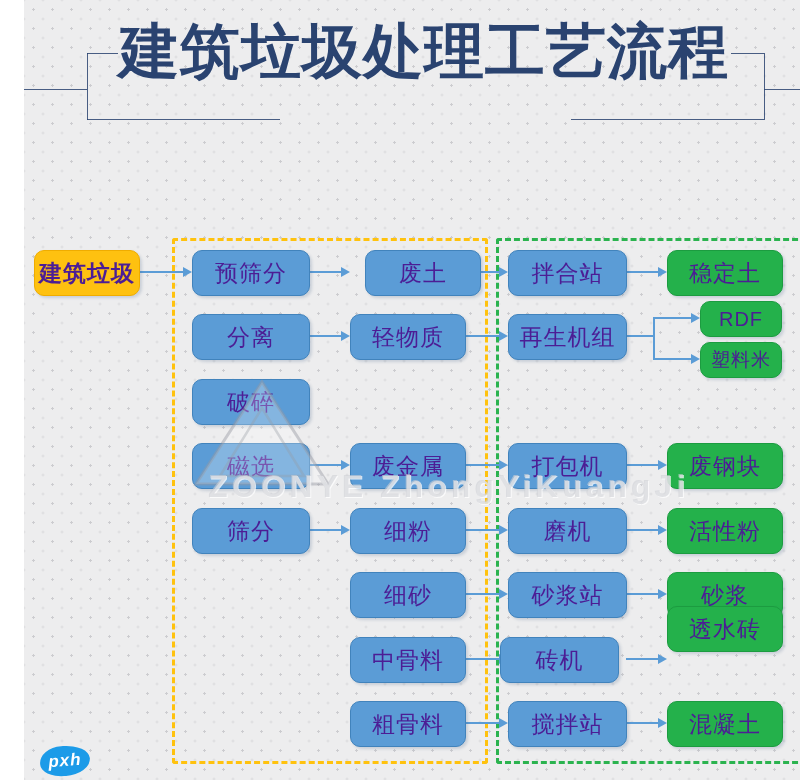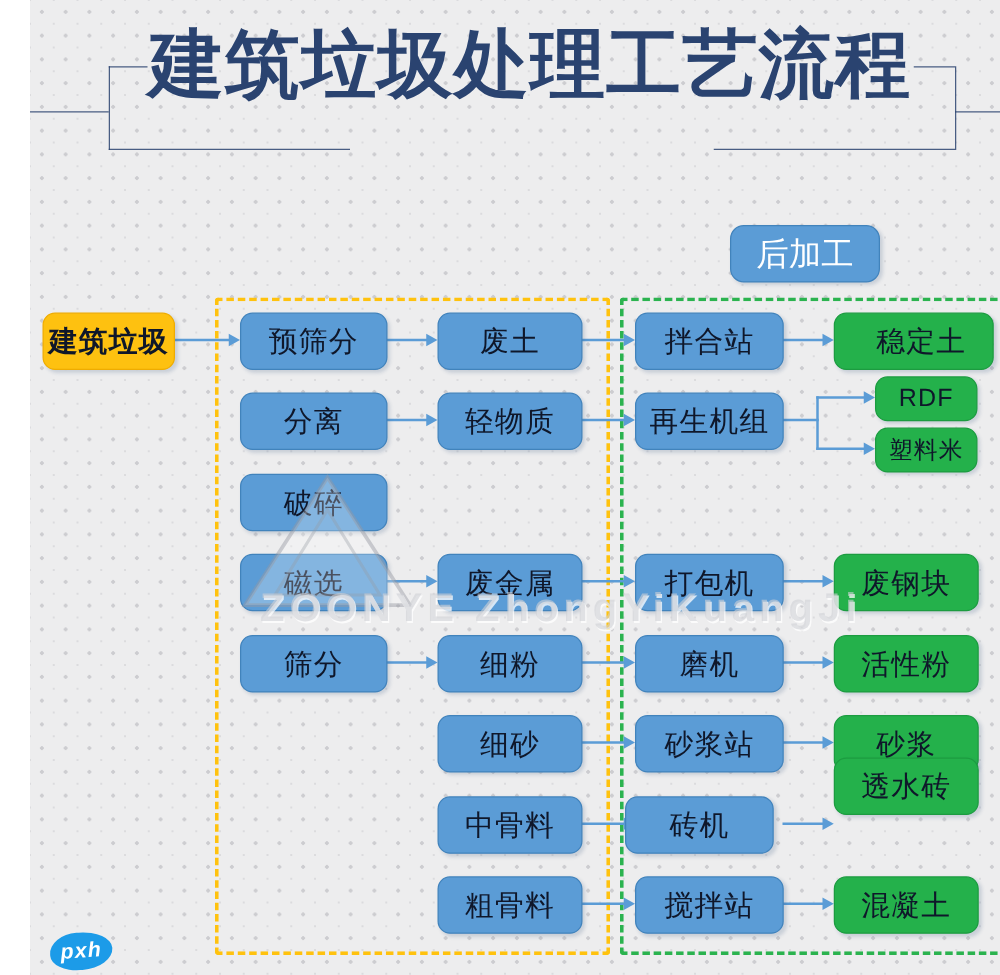--- a/index.html
+++ b/index.html
@@ -15,21 +15,21 @@
   
   .title{top:14px;left:0;width:800px;text-align:center;font-size:60px;font-weight:900;
     letter-spacing:1px;line-height:76px;z-index:3;}
   .subtitle{top:98px;left:0;width:800px;text-align:center;font-size:30px;font-weight:500;
     letter-spacing:1px;z-index:3;}
   .deco{background:#2A4370;opacity:.85;z-index:2;}
   
   .hdr{height:44px;border-radius:11px;color:#fff;font-size:26px;display:flex;
     align-items:center;justify-content:center;z-index:4;
     box-shadow:2px 2px 3px rgba(60,90,130,0.20);}
-  .node{position:absolute;border-radius:10px;color:#0f172a;font-size:23px;display:flex;
+  .node{position:absolute;border-radius:10px;color:#4c1d95;font-size:23px;display:flex;
     align-items:center;justify-content:center;z-index:4;letter-spacing:1px;
     box-shadow:2px 2px 3px rgba(60,90,130,0.20);}
   .zone{position:absolute;border-radius:3px;z-index:1;}
   .edge{position:absolute;height:2px;z-index:3;}
   .edge-head{position:absolute;width:0;height:0;border-top:5px solid transparent;
     border-bottom:5px solid transparent;z-index:3;}
   .vline{position:absolute;width:2px;z-index:3;}
   
   #wm{position:absolute;inset:0;z-index:6;pointer-events:none;}
   .wm-cn{position:absolute;left:300px;top:388px;font-size:84px;font-weight:900;
@@ -54,31 +54,30 @@
 
   <div class="abs deco" style="left: 0px; top: 89px; width: 63px; height: 1px; background: rgb(42, 67, 112);"></div>
   <div class="abs deco" style="left: 63px; top: 53px; width: 1px; height: 67px; background: rgb(42, 67, 112);"></div>
   <div class="abs deco" style="left: 63px; top: 53px; width: 31px; height: 1px; background: rgb(42, 67, 112);"></div>
   <div class="abs deco" style="left: 63px; top: 119px; width: 193px; height: 1px; background: rgb(42, 67, 112);"></div>
   <div class="abs deco" style="left: 740px; top: 89px; width: 60px; height: 1px; background: rgb(42, 67, 112);"></div>
   <div class="abs deco" style="left: 740px; top: 53px; width: 1px; height: 67px; background: rgb(42, 67, 112);"></div>
   <div class="abs deco" style="left: 707px; top: 53px; width: 33px; height: 1px; background: rgb(42, 67, 112);"></div>
   <div class="abs deco" style="left: 547px; top: 119px; width: 193px; height: 1px; background: rgb(42, 67, 112);"></div>
 
-  <div class="abs hdr" id="hdr-post" style="left: 560px; top: 180px; width: 118px; background: rgb(91, 156, 214); border: 1px solid rgb(65, 131, 188);">后加工</div>
 
   <div class="zone" id="zone-pre" style="left: 148px; top: 238px; width: 310px; height: 520px; border: 3px dashed rgb(255, 194, 14);"></div>
   <div class="zone" id="zone-post" style="left: 472px; top: 238px; width: 314px; height: 520px; border: 3px dashed rgb(43, 179, 79);"></div>
 
   <div id="flow-layer">
       <div class="node" style="left: 10px; top: 250px; width: 104px; height: 44px; font-weight: 700; background: rgb(254, 193, 16); border: 1px solid rgb(239, 172, 0);">建筑垃圾</div>
       <div class="node" style="left: 168px; top: 250px; width: 116px; height: 44px; background: rgb(91, 156, 214); border: 1px solid rgb(65, 131, 188);">预筛分</div>
-      <div class="node" style="left: 326px; top: 250px; width: 114px; height: 44px; background: rgb(91, 156, 214); border: 1px solid rgb(65, 131, 188); text-align: right;">废土</div>
+      <div class="node" style="left: 341px; top: 250px; width: 114px; height: 44px; background: rgb(91, 156, 214); border: 1px solid rgb(65, 131, 188); text-align: right;">废土</div>
       <div class="node" style="left: 484px; top: 250px; width: 117px; height: 44px; background: rgb(91, 156, 214); border: 1px solid rgb(65, 131, 188);">拌合站</div>
-      <div class="node" style="left: 643px; top: 250px; width: 114px; height: 44px; background: rgb(36, 177, 75); border: 1px solid rgb(28, 156, 64); padding-left: 12px;">稳定土</div>
+      <div class="node" style="left: 643px; top: 250px; width: 114px; height: 44px; background: rgb(36, 177, 75); border: 1px solid rgb(28, 156, 64);">稳定土</div>
       <div class="node" style="left: 168px; top: 314px; width: 116px; height: 44px; background: rgb(91, 156, 214); border: 1px solid rgb(65, 131, 188);">分离</div>
       <div class="node" style="left: 326px; top: 314px; width: 114px; height: 44px; background: rgb(91, 156, 214); border: 1px solid rgb(65, 131, 188);">轻物质</div>
       <div class="node" style="left: 484px; top: 314px; width: 117px; height: 44px; background: rgb(91, 156, 214); border: 1px solid rgb(65, 131, 188);">再生机组</div>
       <div class="node" style="left: 676px; top: 301px; width: 80px; height: 34px; font-size: 20px; background: rgb(36, 177, 75); border: 1px solid rgb(28, 156, 64);">RDF</div>
       <div class="node" style="left: 676px; top: 342px; width: 80px; height: 34px; font-size: 19px; background: rgb(36, 177, 75); border: 1px solid rgb(28, 156, 64);">塑料米</div>
       <div class="node" style="left: 168px; top: 379px; width: 116px; height: 44px; background: rgb(91, 156, 214); border: 1px solid rgb(65, 131, 188);">破碎</div>
       <div class="node" style="left: 168px; top: 443px; width: 116px; height: 44px; background: rgb(91, 156, 214); border: 1px solid rgb(65, 131, 188);">磁选</div>
       <div class="node" style="left: 326px; top: 443px; width: 114px; height: 44px; background: rgb(91, 156, 214); border: 1px solid rgb(65, 131, 188);">废金属</div>
       <div class="node" style="left: 484px; top: 443px; width: 117px; height: 44px; background: rgb(91, 156, 214); border: 1px solid rgb(65, 131, 188);">打包机</div>
       <div class="node" style="left: 643px; top: 443px; width: 114px; height: 44px; background: rgb(36, 177, 75); border: 1px solid rgb(28, 156, 64);">废钢块</div>

